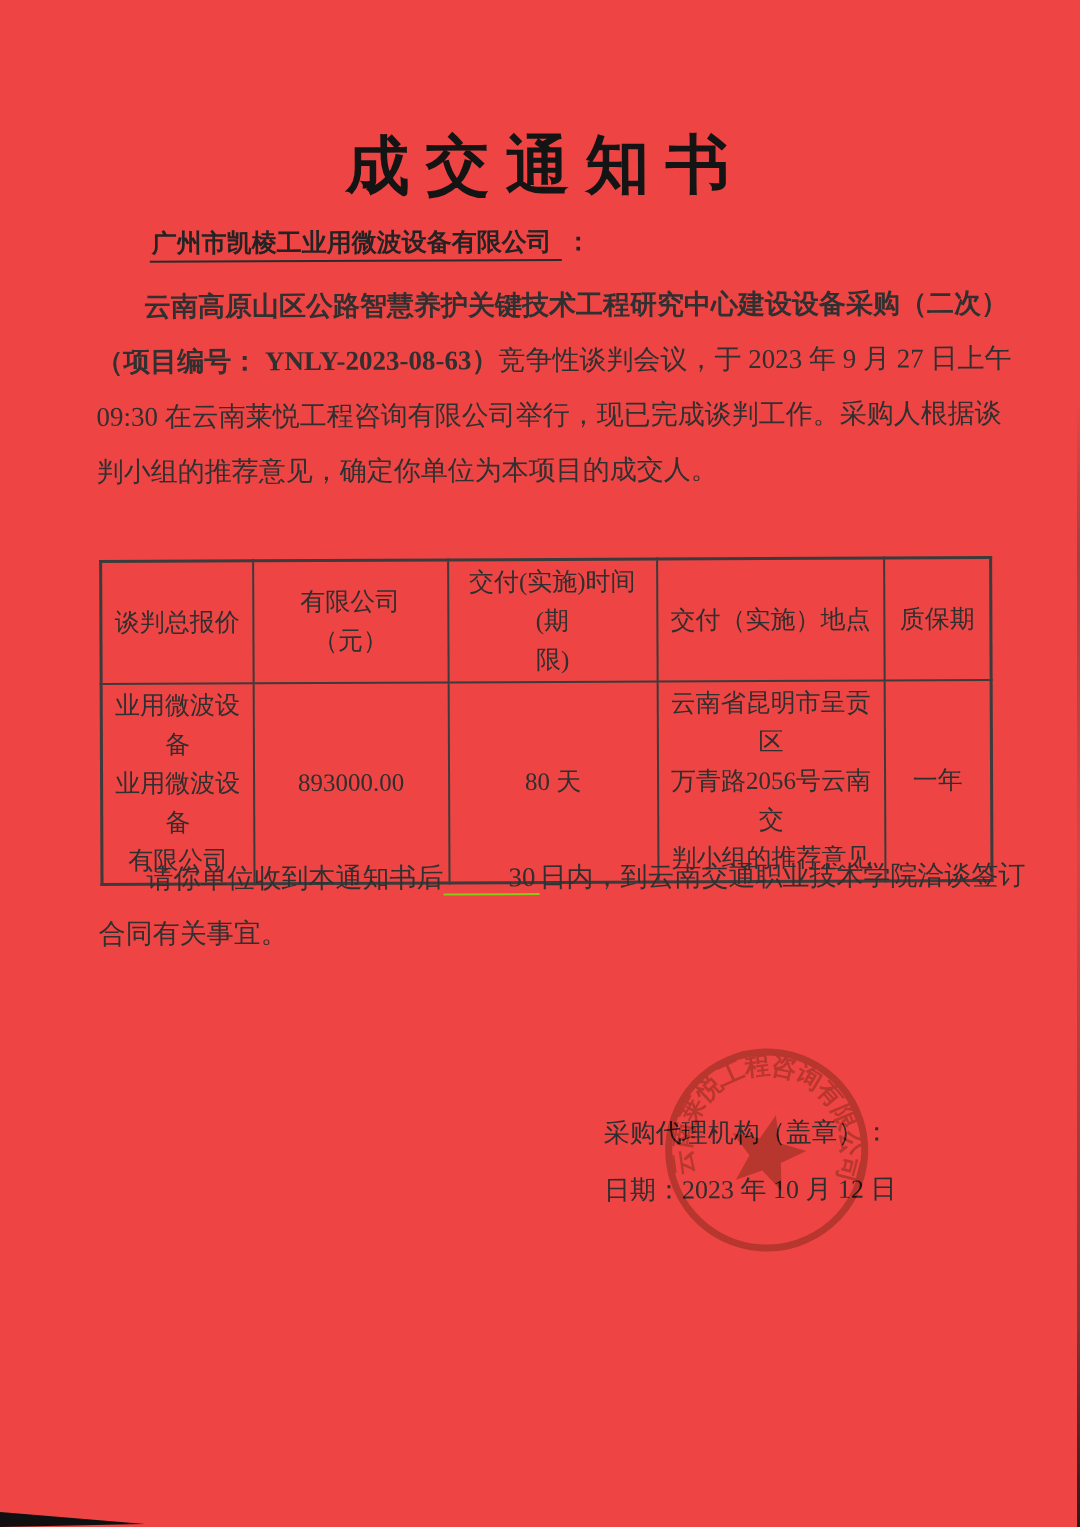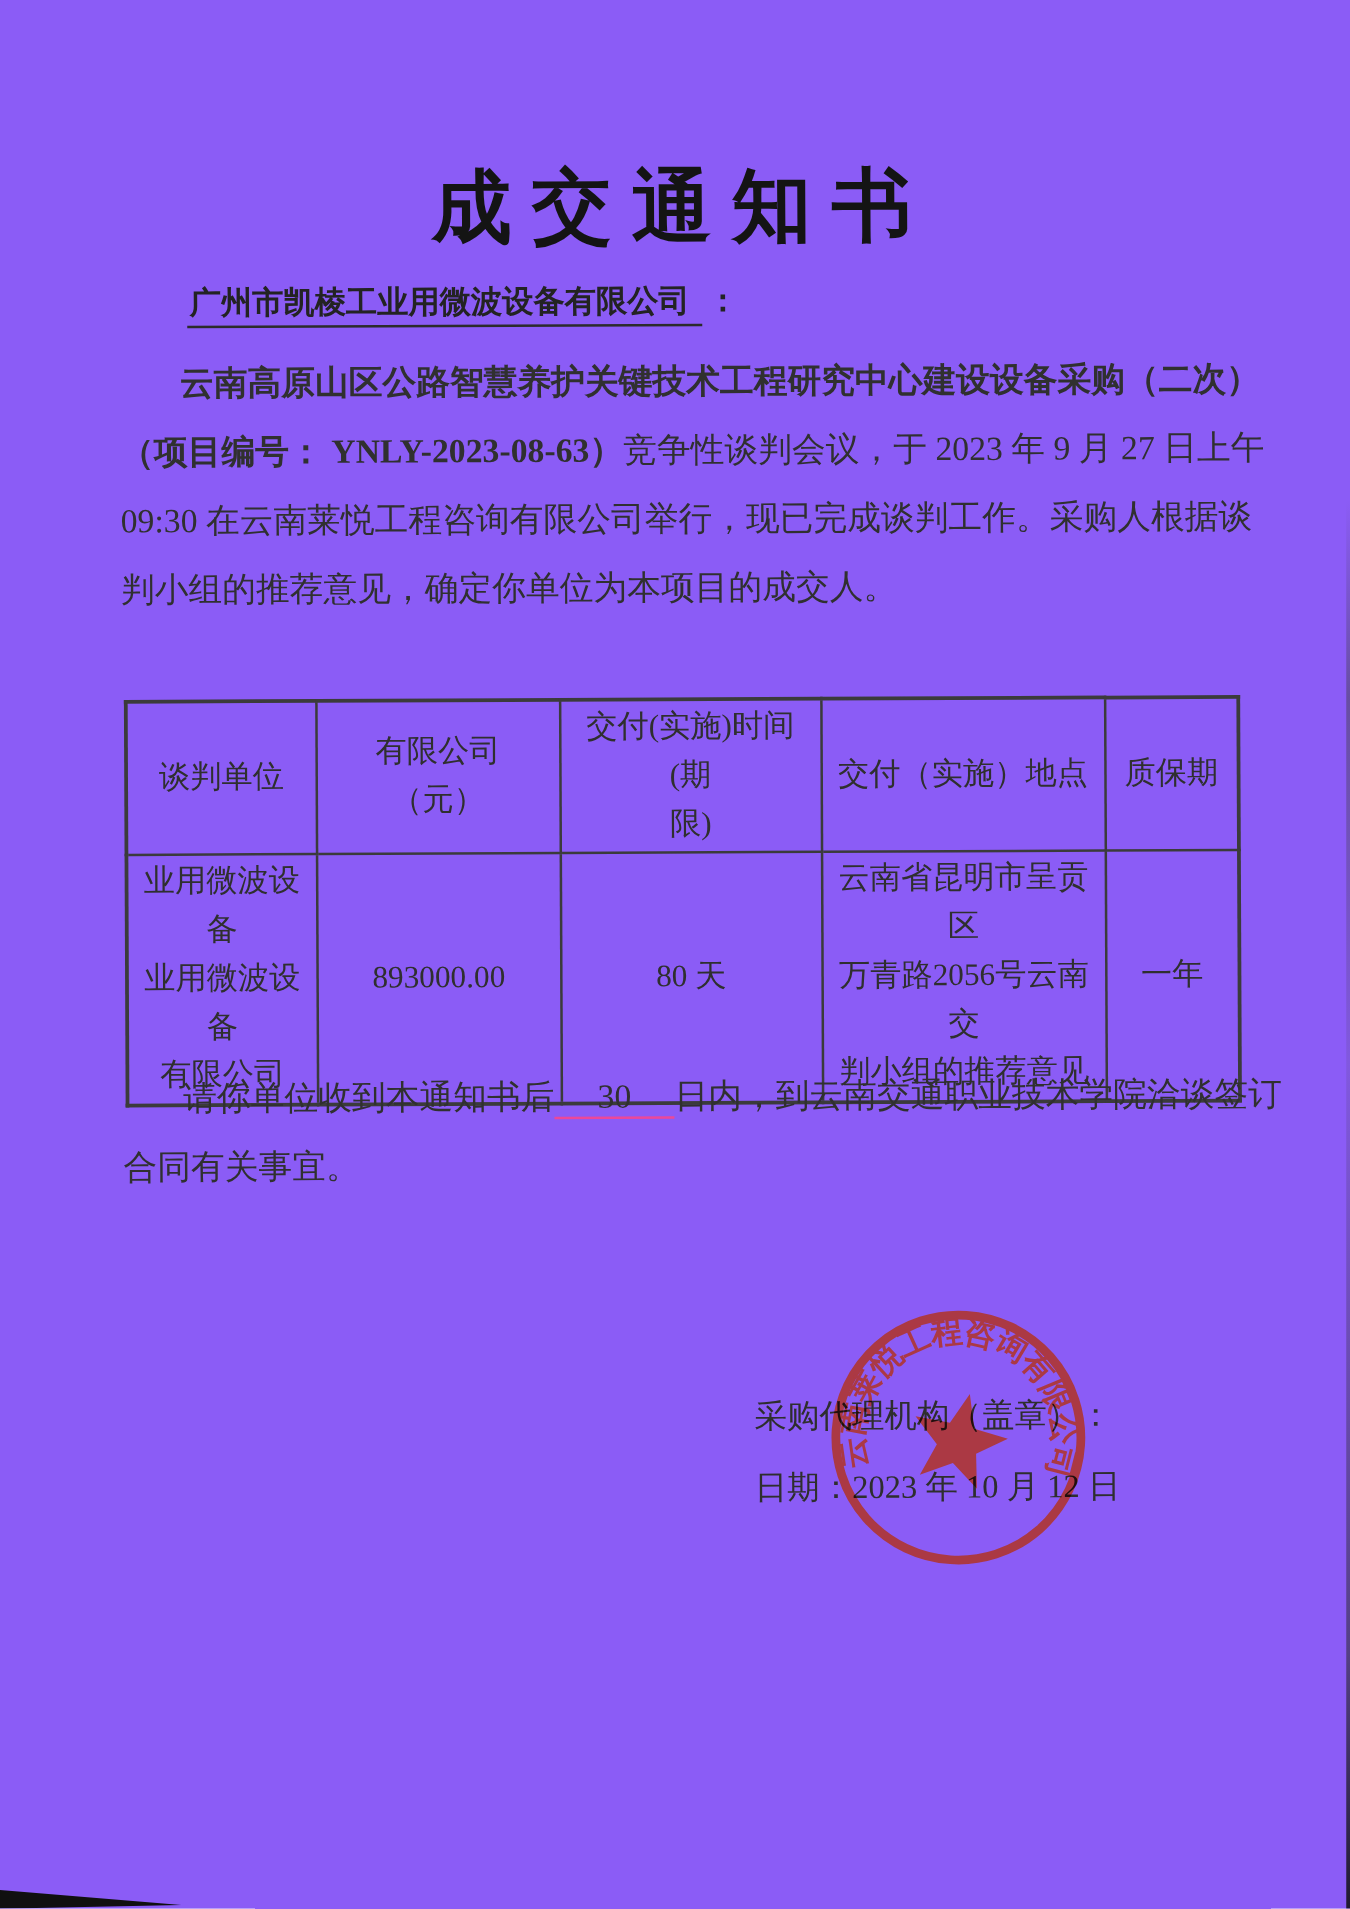--- a/index.html
+++ b/index.html
@@ -1,18 +1,18 @@
 <!DOCTYPE html>
 <html><head>
 <meta charset="utf-8">
 <style>
   html,body { margin:0; padding:0; background:#ffffff; }
   .page {
     position:relative; width:1080px; height:1527px;
-    background:#8b5cf6; overflow:hidden;
+    background:#ef4444; overflow:hidden;
     font-family:"Liberation Serif","DejaVu Serif",serif;
     color:#2e2e2e;
   }
   .content { position:absolute; inset:0; transform:rotate(-0.25deg); }
 
   
   .title {
     position:absolute; top:130px; left:0; width:100%;
     text-align:center; font-size:64px; font-weight:bold;
     letter-spacing:16px; padding-left:16px; box-sizing:border-box;
@@ -25,22 +25,22 @@
   .addressee .colon { margin-left:4px; }
 
   
   .para { position:absolute; left:98px; width:900px; font-size:27px; color:#303030; }
   .para .ln { height:55px; line-height:55px; white-space:nowrap; }
   .indent { padding-left:48px; }
   .b { font-weight:bold; }
   #para1 { top:278px; }
   #para2 { top:850px; }
   .blank {
-    display:inline-block; min-width:88px; text-align:center;
-    border-bottom:2px solid #ec4899; line-height:normal; padding:0 4px;
+    display:inline-block; min-width:88px; text-align:right;
+    border-bottom:2px solid #84cc16; line-height:normal; padding:0 4px;
   }
 
   
   .ntable {
     position:absolute; left:100px; top:558px; width:890px;
     border-collapse:collapse; table-layout:fixed;
     font-size:25px; color:#2f2f2f;
   }
   .ntable th, .ntable td {
     border:2px solid #3b3b3b; text-align:center; vertical-align:middle;
@@ -97,21 +97,21 @@
       <colgroup>
         <col style="width:152px">
           <col style="width:195px">
           <col style="width:209px">
           <col style="width:227px">
           <col style="width:107px">
       </colgroup>
       <tbody>
           <tr class="hrow">
         <th>
-              <span class="cl">谈判单位</span>
+              <span class="cl">谈判总报价</span>
             </th>
         <th>
               <span class="cl">有限公司</span>
               <span class="cl">（元）</span>
             </th>
         <th>
               <span class="cl">交付(实施)时间(期</span>
               <span class="cl">限)</span>
             </th>
         <th>

